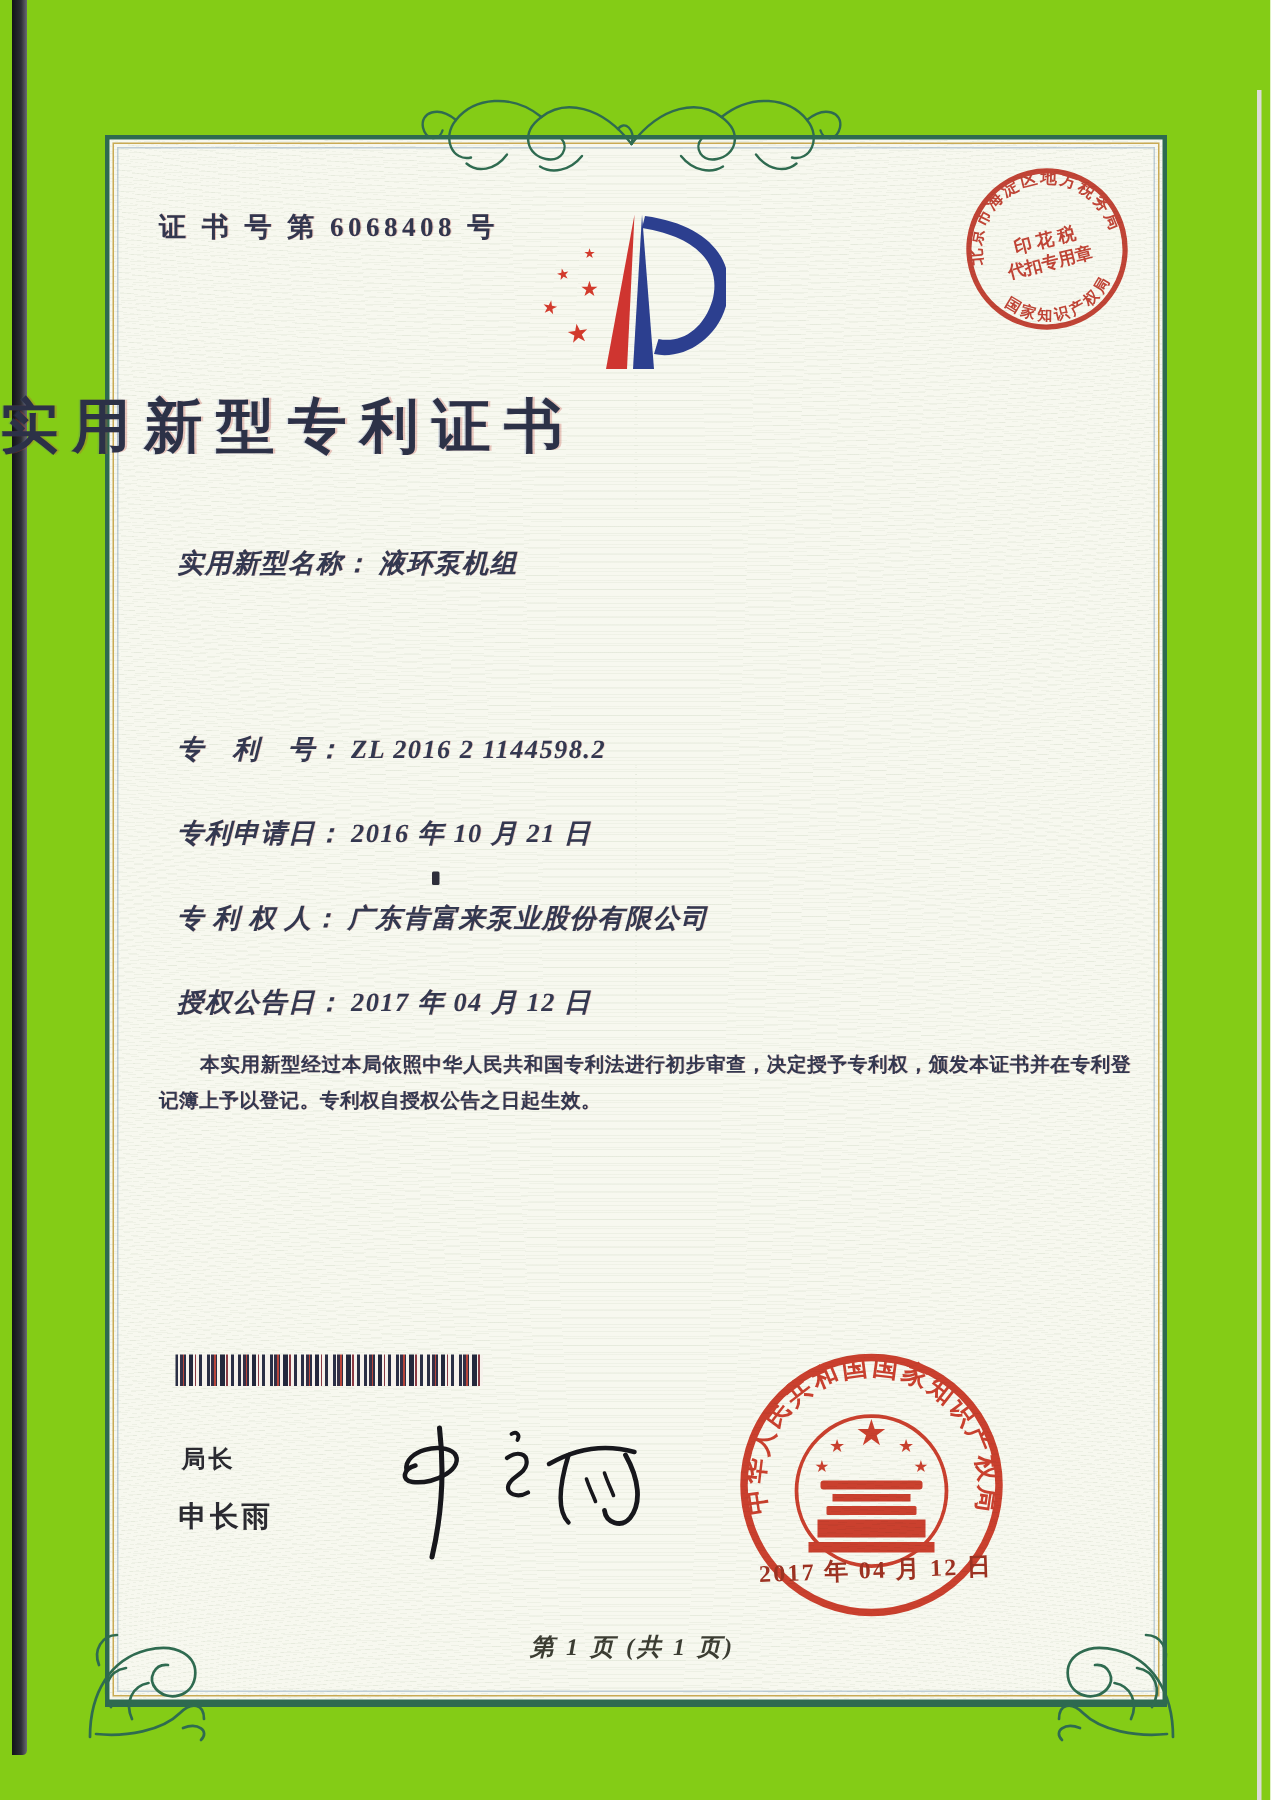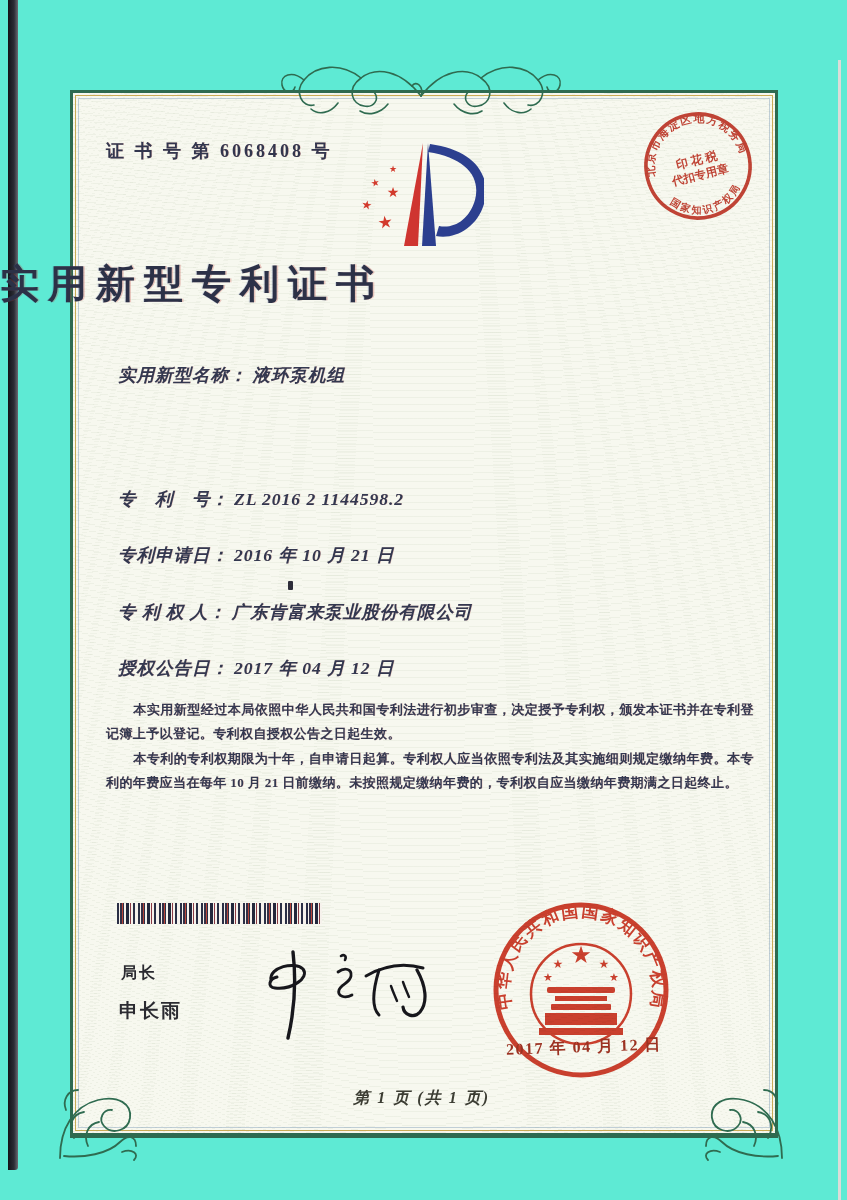--- a/index.html
+++ b/index.html
@@ -1,18 +1,18 @@
 <!DOCTYPE html>
 <html><head>
 <meta charset="utf-8">
 <style>
   html,body{margin:0;padding:0;background:#ffffff;}
   .canvas{
     position:relative;width:847px;height:1200px;overflow:hidden;
-    background:#5eead4;
+    background:#84cc16;
     font-family:"Liberation Serif","DejaVu Serif",serif;
     color:#343a52;
   }
   
   .scan-edge-left{position:absolute;left:8px;top:0;width:10px;height:1170px;
     background:linear-gradient(90deg,#121318,#2c2d35 60%,#6a6b72);border-radius:0 0 3px 0;}
   .scan-edge-right{position:absolute;right:6px;top:60px;width:3px;height:1140px;background:#dcdcd8;}
   
   .frame{position:absolute;left:70px;top:90px;width:702px;height:1040px;
     border:3px solid #2e6a50;border-bottom-width:5px;background:#f7f8ef;}
@@ -161,21 +161,20 @@
     <span>专 利 权 人：</span><span class="val">广东肯富来泵业股份有限公司</span>
   </div>
   <div class="field" style="top:656px;text-align:center;">
     <span>授权公告日：</span><span class="val">2017 年 04 月 12 日</span>
   </div>
 
   <div class="ink-dot"></div>
 
   <div class="paras">
     <p>本实用新型经过本局依照中华人民共和国专利法进行初步审查，决定授予专利权，颁发本证书并在专利登记簿上予以登记。专利权自授权公告之日起生效。</p>
-    <p>本专利的专利权期限为十年，自申请日起算。专利权人应当依照专利法及其实施细则规定缴纳年费。本专利的年费应当在每年 10 月 21 日前缴纳。未按照规定缴纳年费的，专利权自应当缴纳年费期满之日起终止。</p>
   </div>
 
   <div class="barcode"></div>
 
   <div class="director-label">局长</div>
   <div class="director-name">申长雨</div>
 
   <svg class="signature" width="200" height="105" viewBox="0 0 200 105">
     <g stroke="#17171c" fill="none" stroke-width="3" stroke-linecap="round">
       <path d="M60,14 C63,40 62,70 55,100" stroke-width="3.4"></path>

